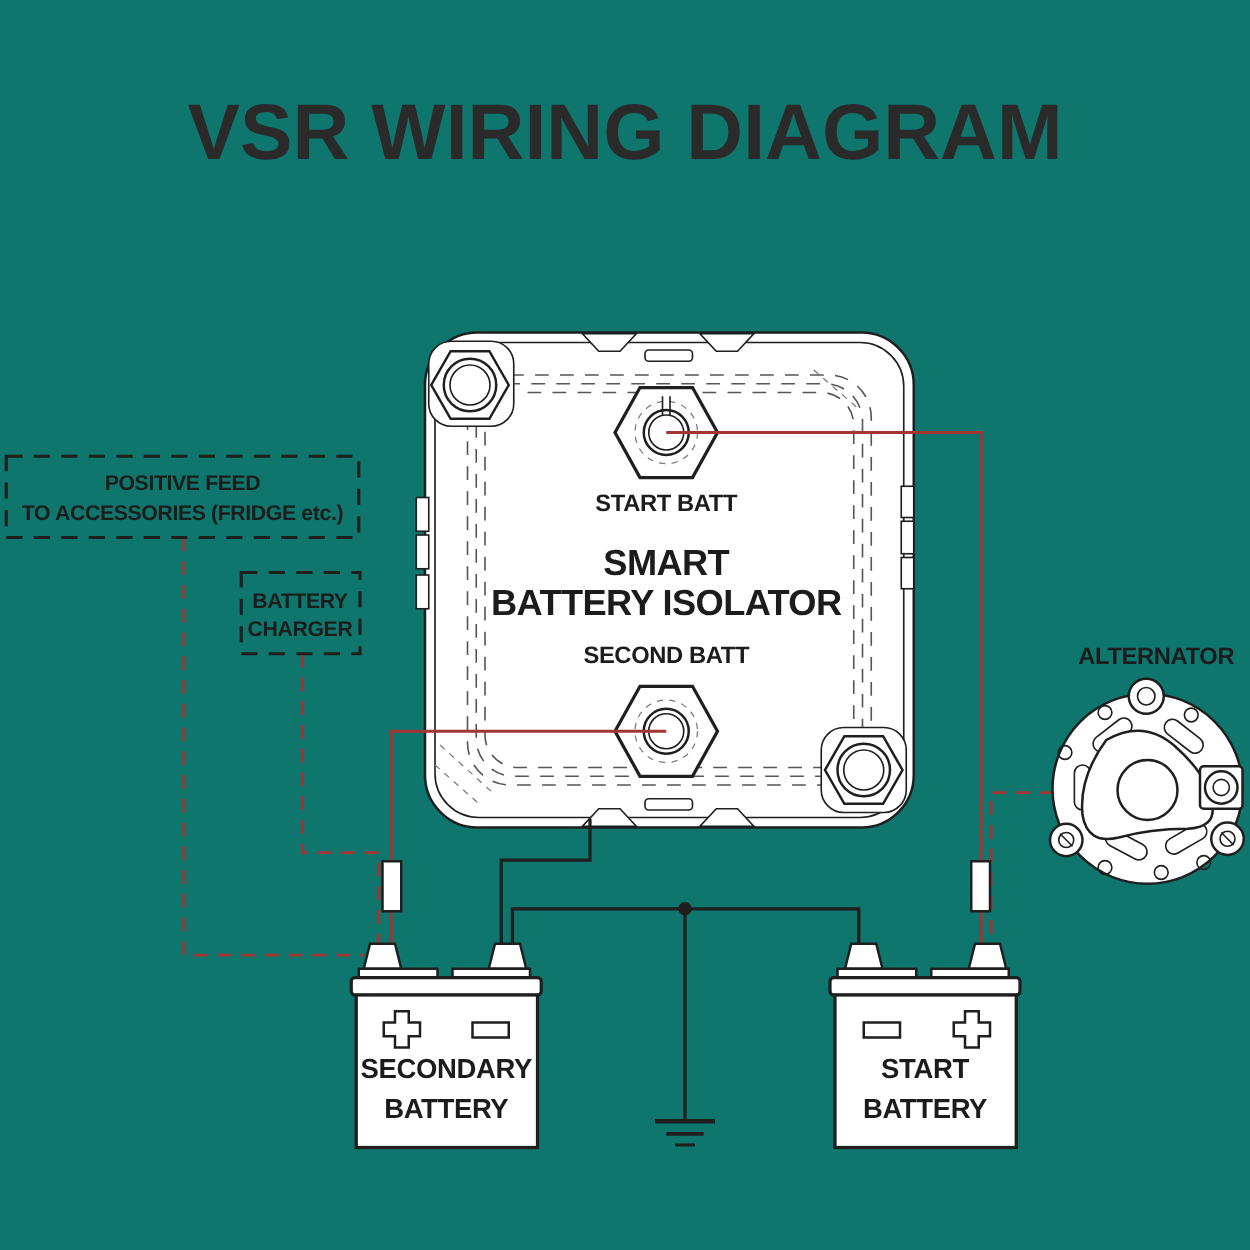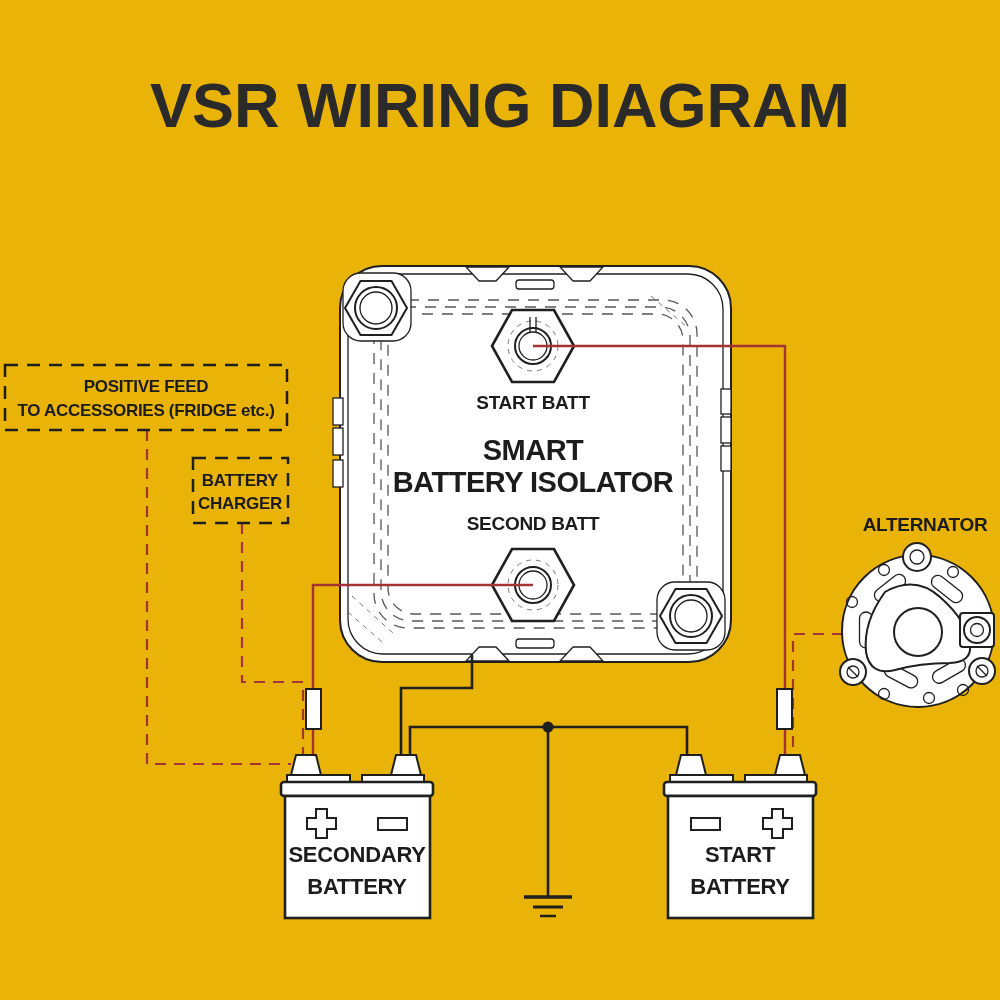--- a/index.html
+++ b/index.html
@@ -1,16 +1,16 @@
 <!DOCTYPE html>
 <html style="--wire-red: #a23434; --line: #1f1f1f;"><head>
 <meta charset="utf-8">
 <style>
   html,body{margin:0;padding:0;background:#fff;}
-  #stage{position:relative;width:1000px;height:1000px;background:#eab308;overflow:hidden;
+  #stage{position:relative;width:1000px;height:1000px;background:#0f766e;overflow:hidden;
          font-family:"Liberation Sans",sans-serif;}
   svg{position:absolute;left:0;top:0;}
   svg text{font-family:"Liberation Sans",sans-serif;font-weight:bold;fill:#1c1c1c;}
   .title-t{font-size:63px;font-weight:bold;letter-spacing:0px;fill:#2a2a2a;}
   .big-t{font-size:29px;letter-spacing:-0.5px;}
   .med-t{font-size:19px;letter-spacing:-0.3px;}
   .bat-t{font-size:22px;letter-spacing:-0.3px;}
   .alt-t{font-size:19px;letter-spacing:-0.3px;}
   .sm-t{font-size:17px;letter-spacing:-0.3px;}
   .ln{fill:none;stroke:var(--line,#1f1f1f);stroke-width:2;}

